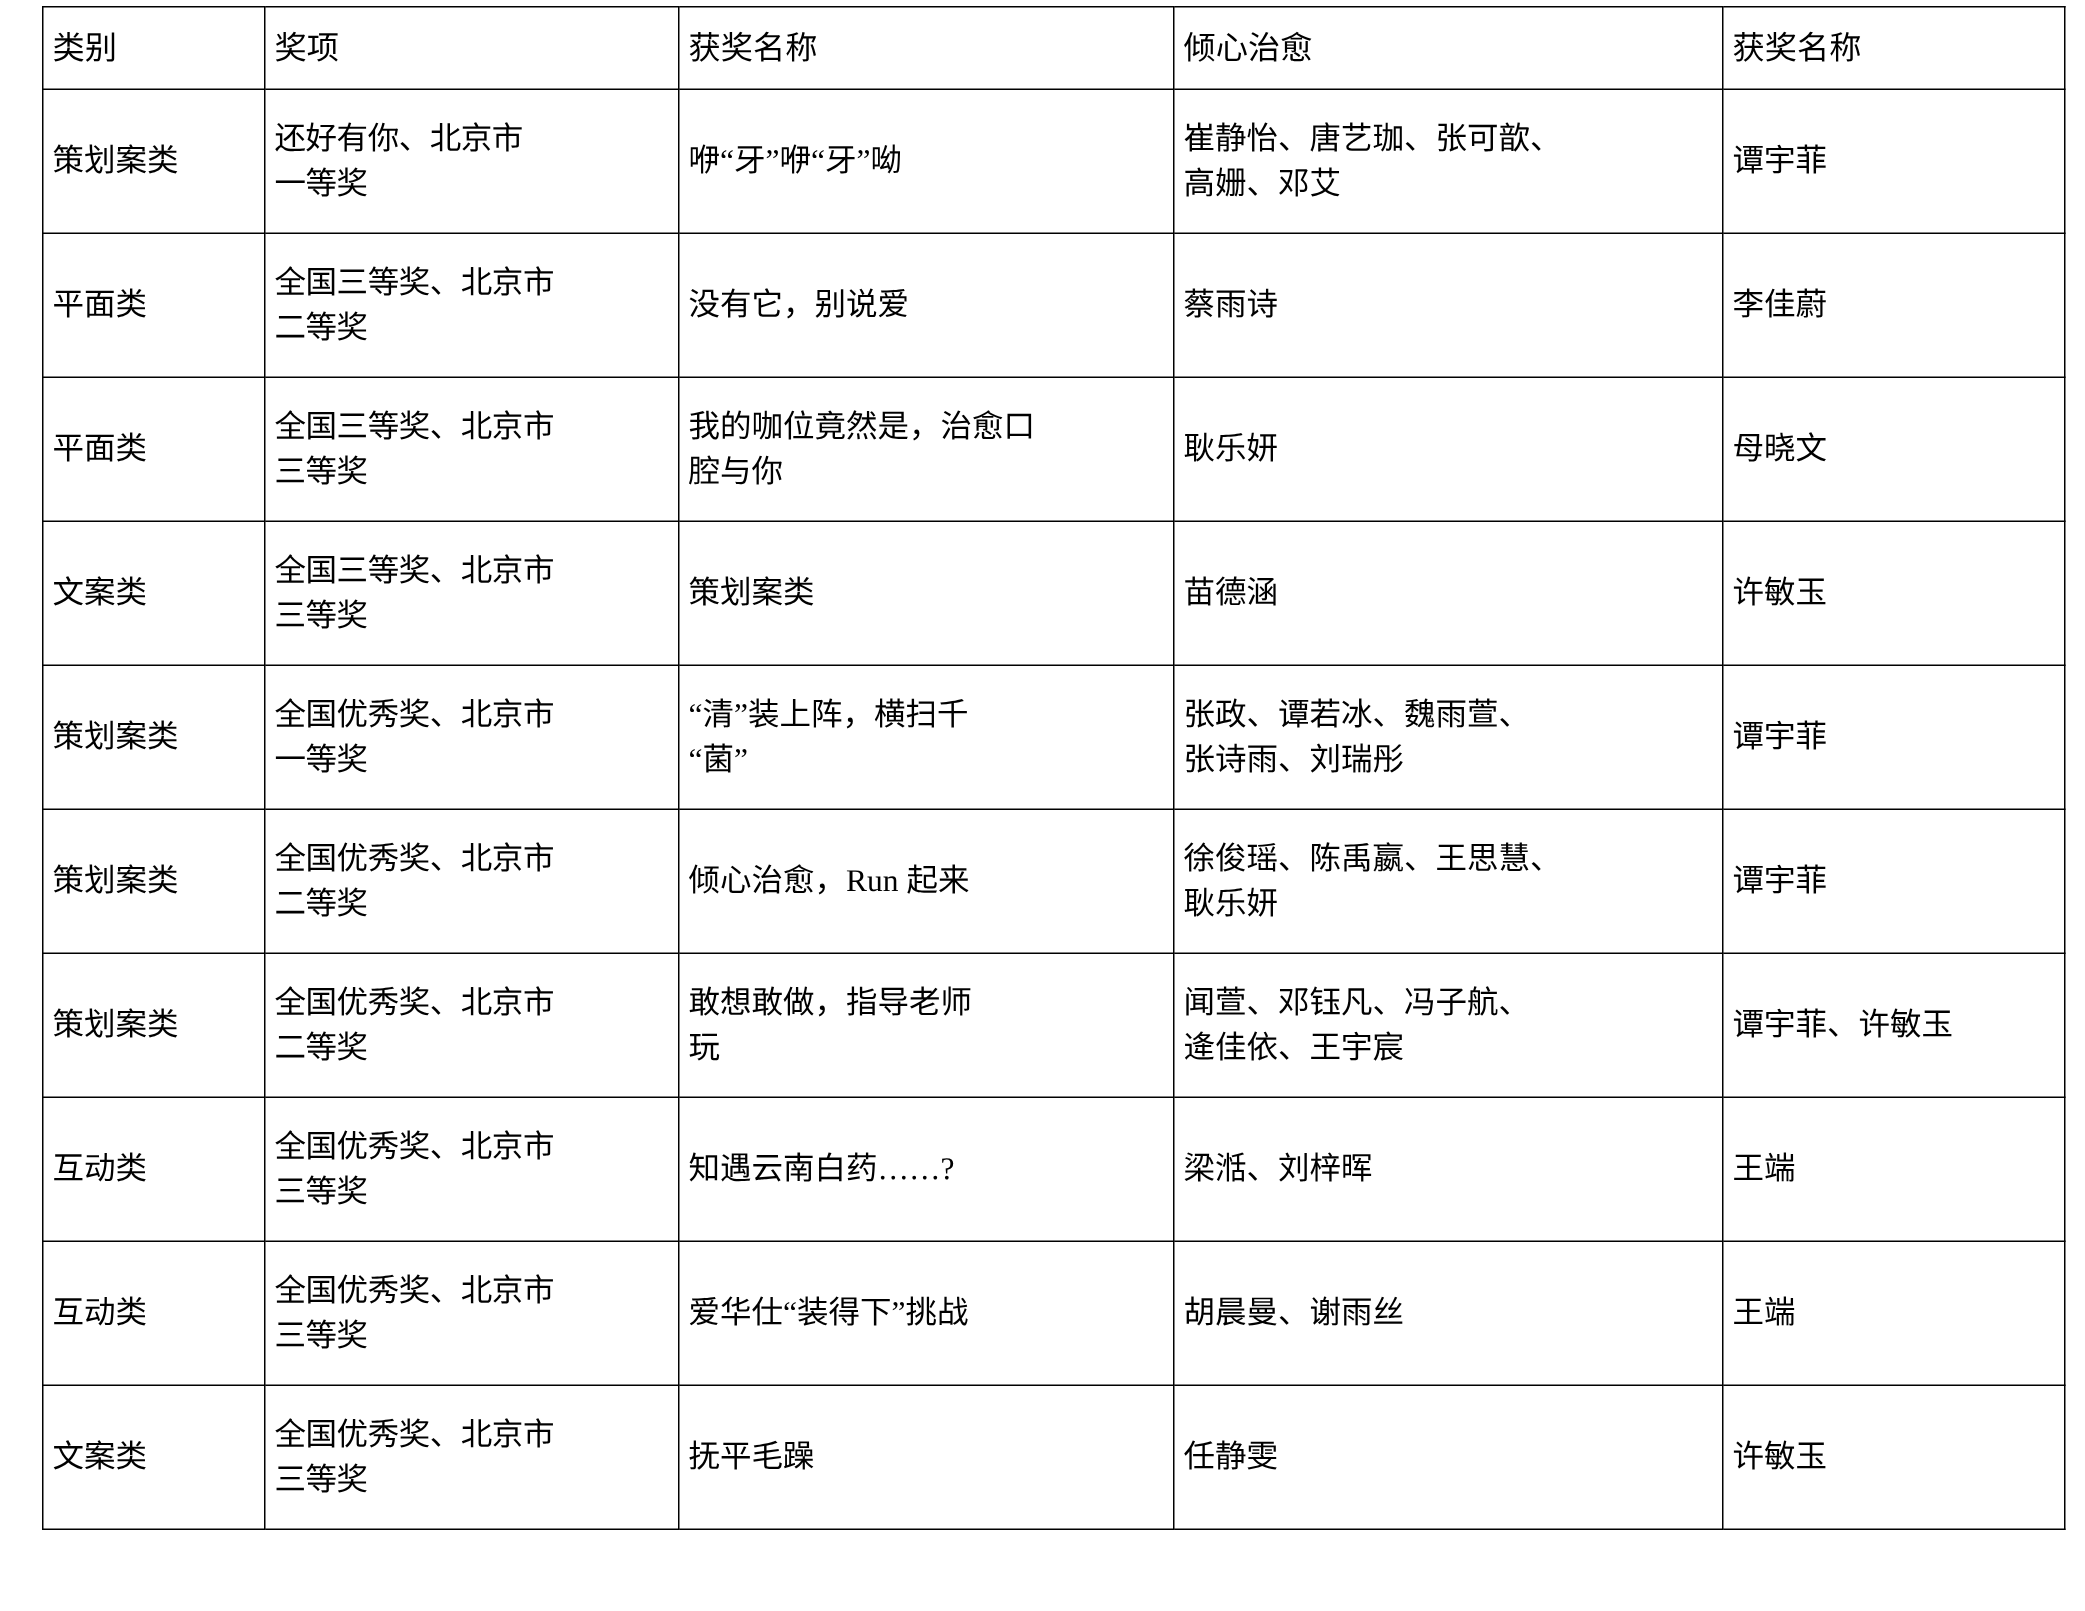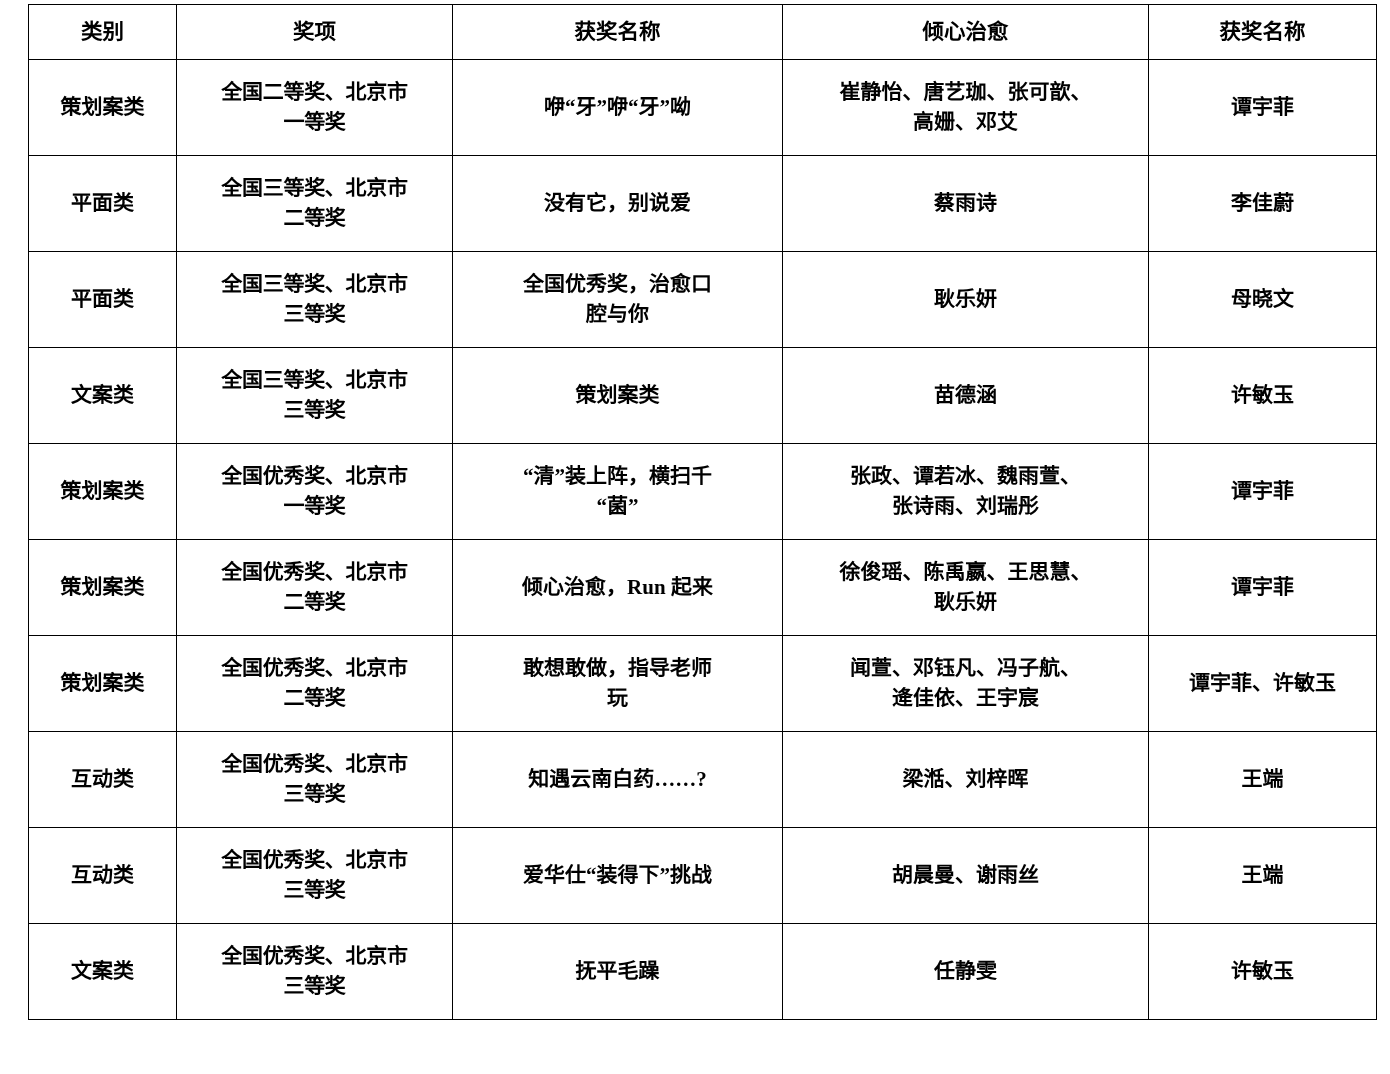--- a/index.html
+++ b/index.html
@@ -22,23 +22,22 @@
     padding: 4px 12px 4px 28px;
   }
   table.award-table {
     border-collapse: collapse;
     width: 1348px;
     table-layout: fixed;
   }
   table.award-table td,
   table.award-table th {
     border: 1.5px solid #000000;
-    text-align: center;
     vertical-align: middle;
-    font-weight: bold;
+    font-weight: normal;
     font-size: 21px;
     line-height: 1.42;
     padding: 6px 6px;
     word-break: break-word;
   }
   table.award-table thead td {
     height: 42px;
     font-size: 21.5px;
   }
   col.c0 { width: 148px; }
@@ -77,21 +76,21 @@
         <td>倾心治愈</td>
         <td>获奖名称</td>
       </tr>
     </thead>
     <tbody>
       <tr>
         <td>
             <span class="cell-inner">策划案类</span>
           </td>
         <td>
-            <span class="cell-inner award-cell">全国二等奖、北京市
+            <span class="cell-inner award-cell">还好有你、北京市
 一等奖</span>
           </td>
         <td>
             <span class="cell-inner">咿“牙”咿“牙”呦</span>
           </td>
         <td>
             <span class="cell-inner">崔静怡、唐艺珈、张可歆、
 高姗、邓艾</span>
           </td>
         <td>
@@ -118,21 +117,21 @@
       </tr>
       <tr>
         <td>
             <span class="cell-inner">平面类</span>
           </td>
         <td>
             <span class="cell-inner award-cell">全国三等奖、北京市
 三等奖</span>
           </td>
         <td>
-            <span class="cell-inner">全国优秀奖，治愈口
+            <span class="cell-inner">我的咖位竟然是，治愈口
 腔与你</span>
           </td>
         <td>
             <span class="cell-inner">耿乐妍</span>
           </td>
         <td>
             <span class="cell-inner">母晓文</span>
           </td>
       </tr>
       <tr>

